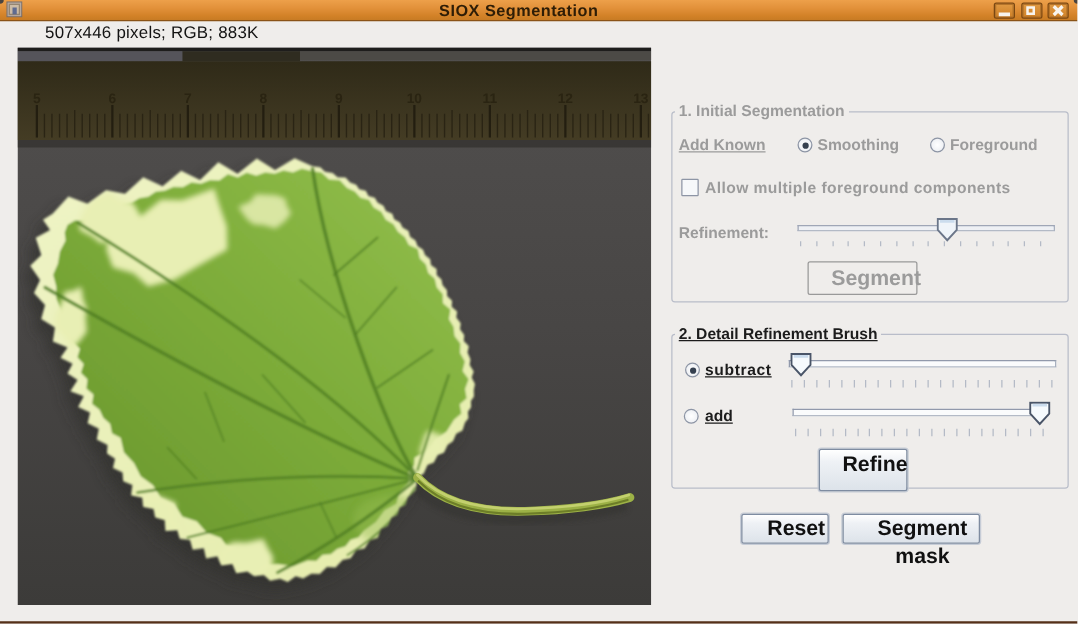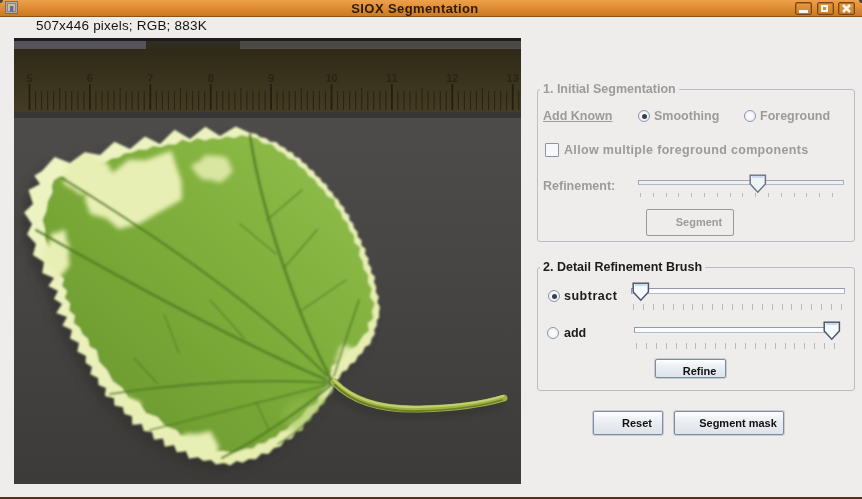--- a/index.html
+++ b/index.html
@@ -4,26 +4,26 @@
 body { width:862px; height:499px; font-family:"Liberation Sans", sans-serif; background:#efedeb; overflow:hidden; position:relative; }
 .titlebar { position:absolute; left:0; top:0; width:862px; height:17px;
   background:linear-gradient(#eda04a 0%, #e2913a 40%, #d28127 80%, #c87b24 100%);
   border-bottom:1px solid #8a5317; }
 .title { position:absolute; top:1px; left:0; width:830px; text-align:center; font-size:13px; font-weight:bold; color:#2e1d06; letter-spacing:0.4px; }
 .status { position:absolute; left:8px; top:18px; font-size:13.5px; color:#131313; letter-spacing:0.2px;margin-left:28px;}
 .imgwrap { position:absolute; left:14px; top:38px; width:507px; height:446px; }
 fieldset { position:absolute; border:1px solid #b9bdc9; border-radius:3px; }
 legend { font-size:12.5px; font-weight:bold; padding:0 3px; margin-left:2px;margin-top:26px; }
 .dis { color:#9b9b9b; }
-.en { color:#1c1c1c; }
+.en { color:#1c1c1c;text-decoration:underline; }
 .lab { position:absolute; font-size:12.5px; font-weight:bold; white-space:nowrap; }
 .radio { position:absolute; width:12px; height:12px; border-radius:50%; border:1px solid #8d95a5; background:radial-gradient(#ffffff,#e8ebf0); }
 .radio.sel::after { content:""; position:absolute; left:2.5px; top:2.5px; width:5px; height:5px; border-radius:50%; background:#35404f; }
 .check { position:absolute; width:14px; height:14px; border:1.5px solid #8d95a5; background:#f6f8fa; border-radius:1px; }
-.mbtn { position:absolute; font-size:11px; font-weight:bold; color:#111;
+.mbtn { position:absolute; font-size:17px; font-weight:bold; color:#111;
   background:linear-gradient(#ffffff 0%, #eef1f5 30%, #dde3ea 100%);
   border:1px solid #7e8ca1; border-radius:2px; text-align:center; box-shadow:0 0 0 1px #c6ccd6;padding-left:18px; }
 </style></head><body>
 <div class="titlebar">
   <svg width="13" height="13" style="position:absolute;left:5px;top:1px;opacity:0.85">
       <rect x="0.5" y="0.5" width="12" height="12" fill="#b0aeb2" stroke="#6a6a72"></rect>
       <rect x="2.5" y="2.5" width="8" height="8" fill="#c9c3b8" stroke="#88837a"></rect>
       <rect x="5" y="5" width="3.4" height="5.5" fill="#4a66a0"></rect>
     </svg>
   <div class="title">SIOX Segmentation</div>
@@ -316,19 +316,19 @@
       <div style="position:absolute;left:170.3px;top:22px;width:1px;height:6px;background:#b4bac6;"></div>
       <div style="position:absolute;left:180.2px;top:22px;width:1px;height:6px;background:#b4bac6;"></div>
       <div style="position:absolute;left:190.1px;top:22px;width:1px;height:6px;background:#b4bac6;"></div>
       <div style="position:absolute;left:200.0px;top:22px;width:1px;height:6px;background:#b4bac6;"></div>
 <svg width="18" height="20" style="position:absolute;left:189px;top:0px;">
         <path d="M1.2 1.2 L16.4 1.2 L16.4 10 L8.8 18.2 L1.2 10 Z" fill="#f6fafd" stroke="#4a5568" stroke-width="1.5"></path>
         <path d="M3 3 L14.6 3" stroke="#cbdced" stroke-width="2.2"></path>
       </svg>
 </div>
   </div>
-<div class="mbtn" style="left:655px; top:359px; width:71px; height:19px; line-height:23px;">Refine</div>
+<div class="mbtn" style="left:655px; top:359px; width:71px; height:34px; line-height:23px;">Refine</div>
 
 <div class="mbtn" style="left:593px; top:411px; width:70px; height:24px; line-height:22px;text-align:center;">Reset</div>
 <div class="mbtn" style="left:674px; top:411px; width:110px; height:24px; line-height:22px;">Segment mask</div>
 
 <div style="position:absolute;left:0;bottom:0;width:862px;height:2px;background:#553019;"></div>
 <div style="position:absolute;left:0;top:0;width:3px;height:3px;background:#4a4440;border-radius:0 0 3px 0;"></div>
 <div style="position:absolute;right:0;top:0;width:3px;height:3px;background:#4a4440;border-radius:0 0 0 3px;"></div>
 </body></html>

